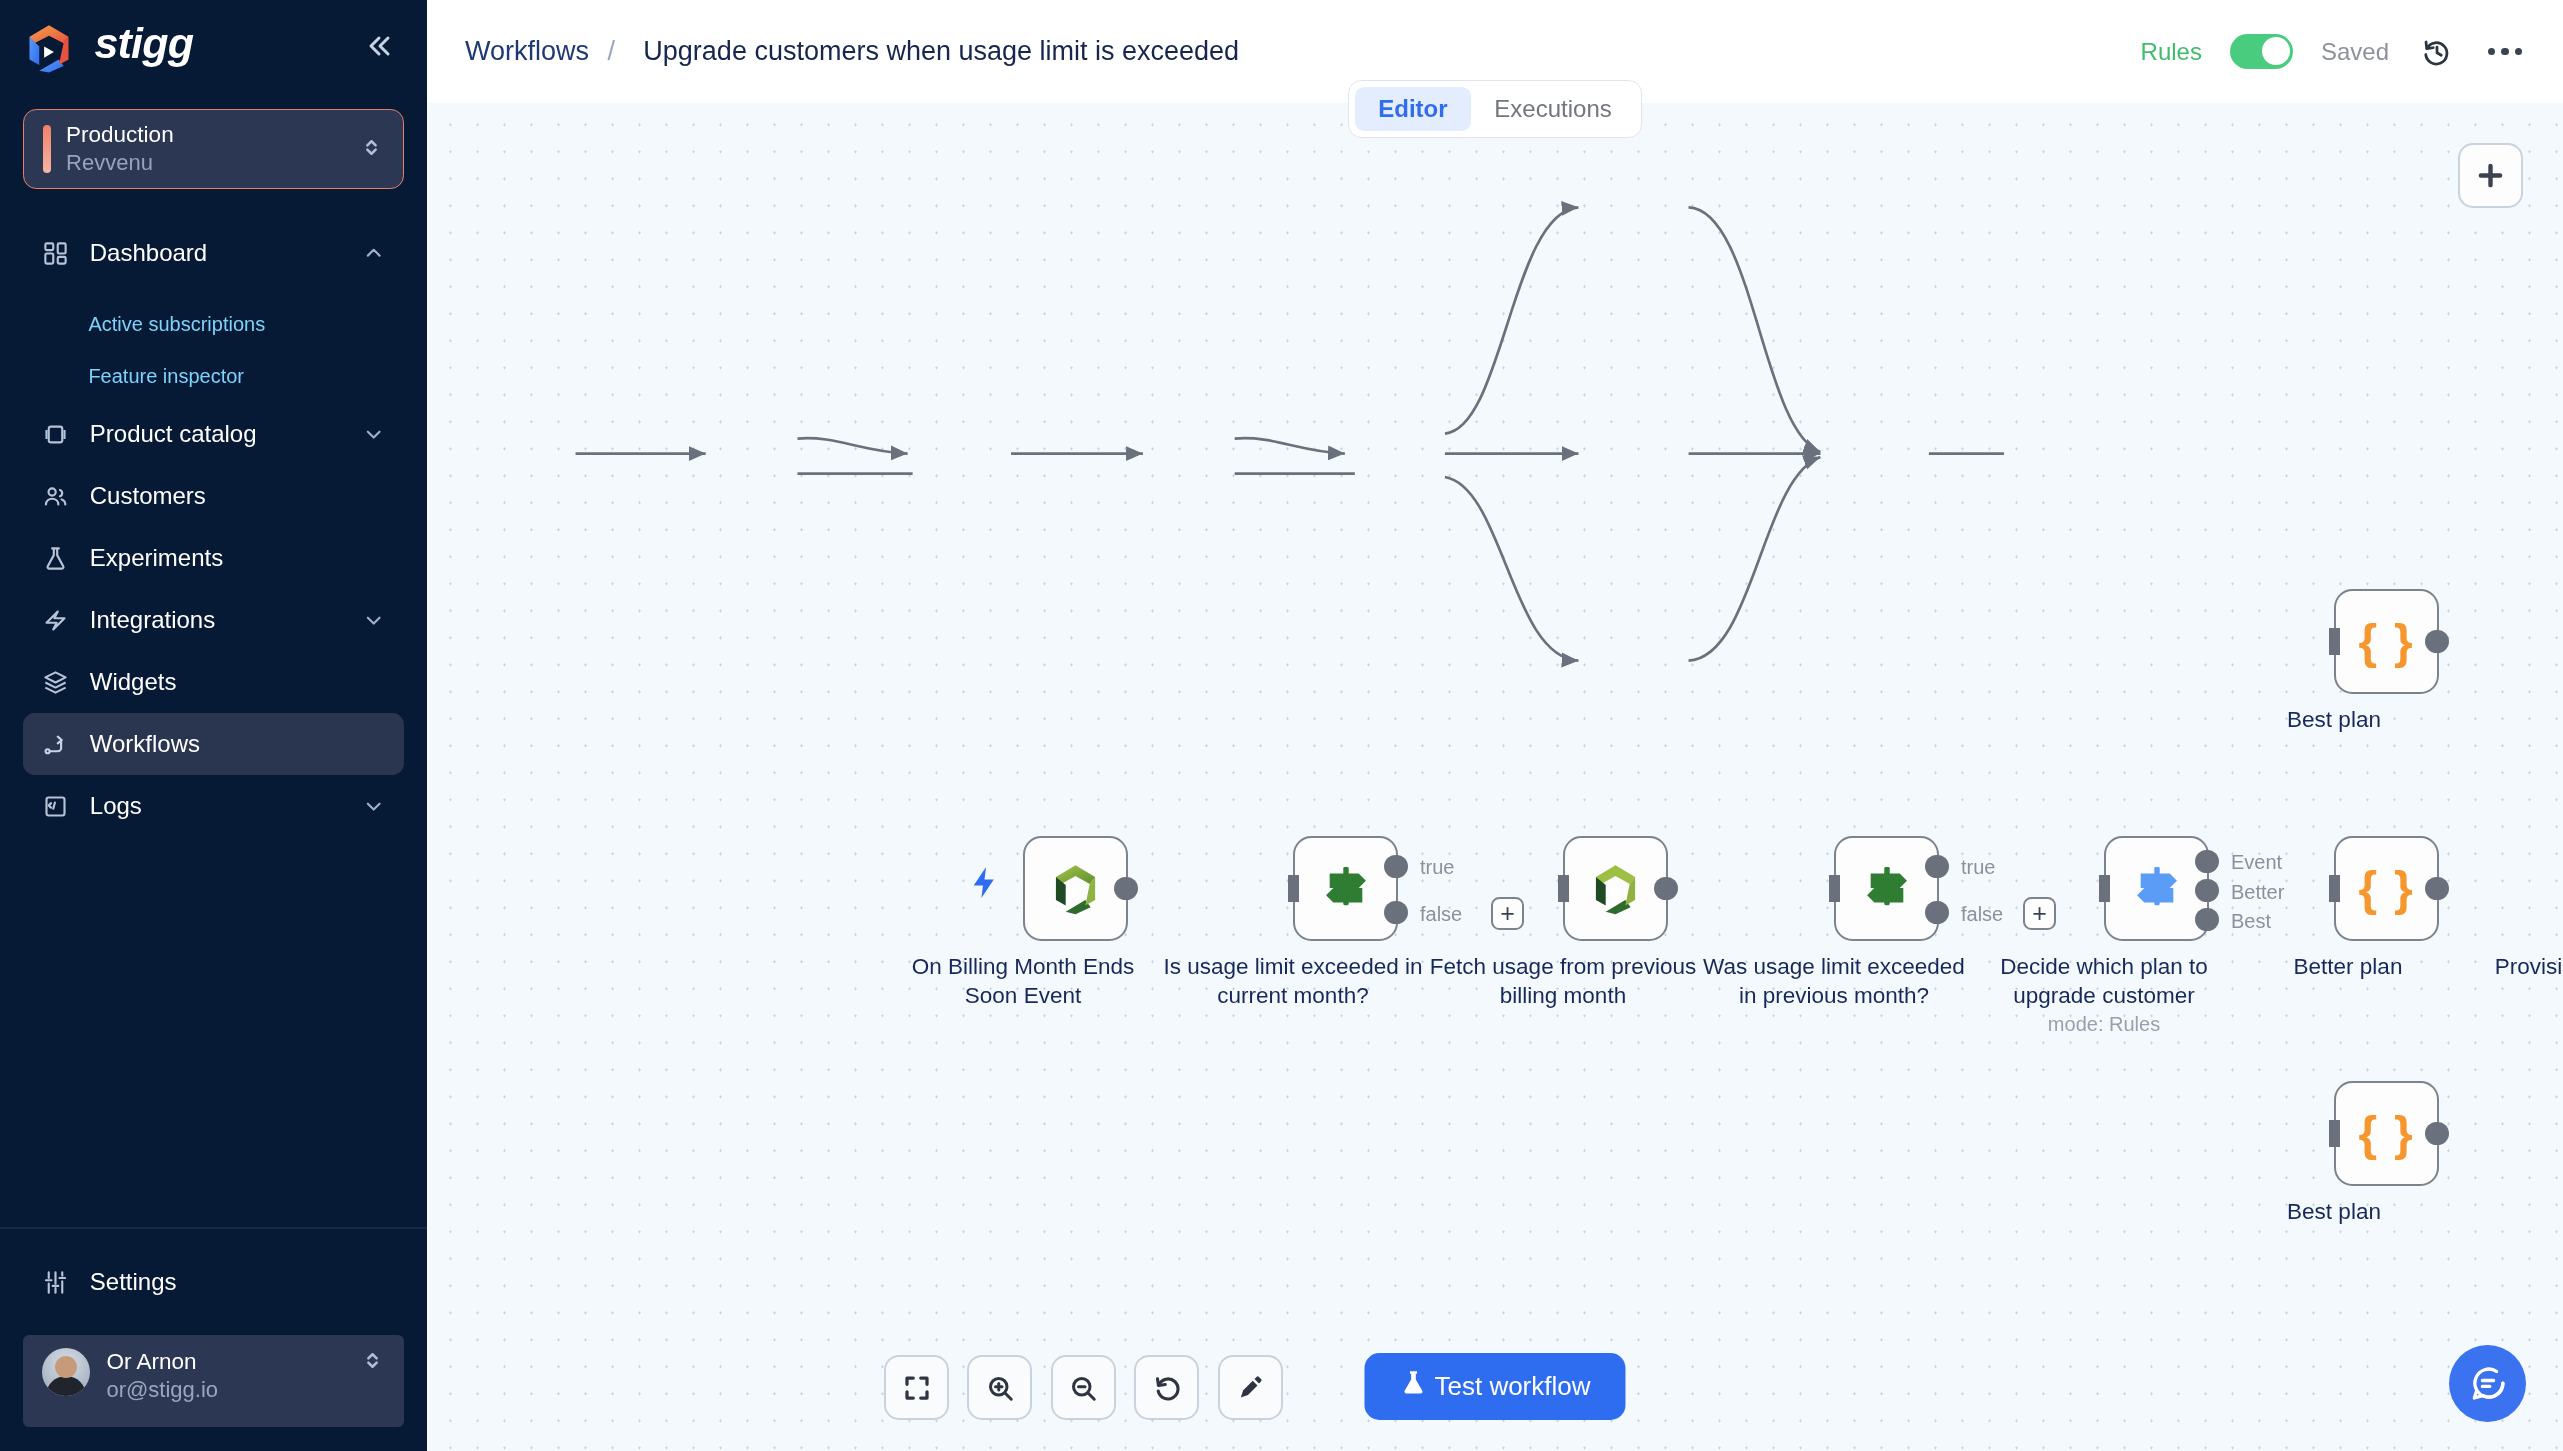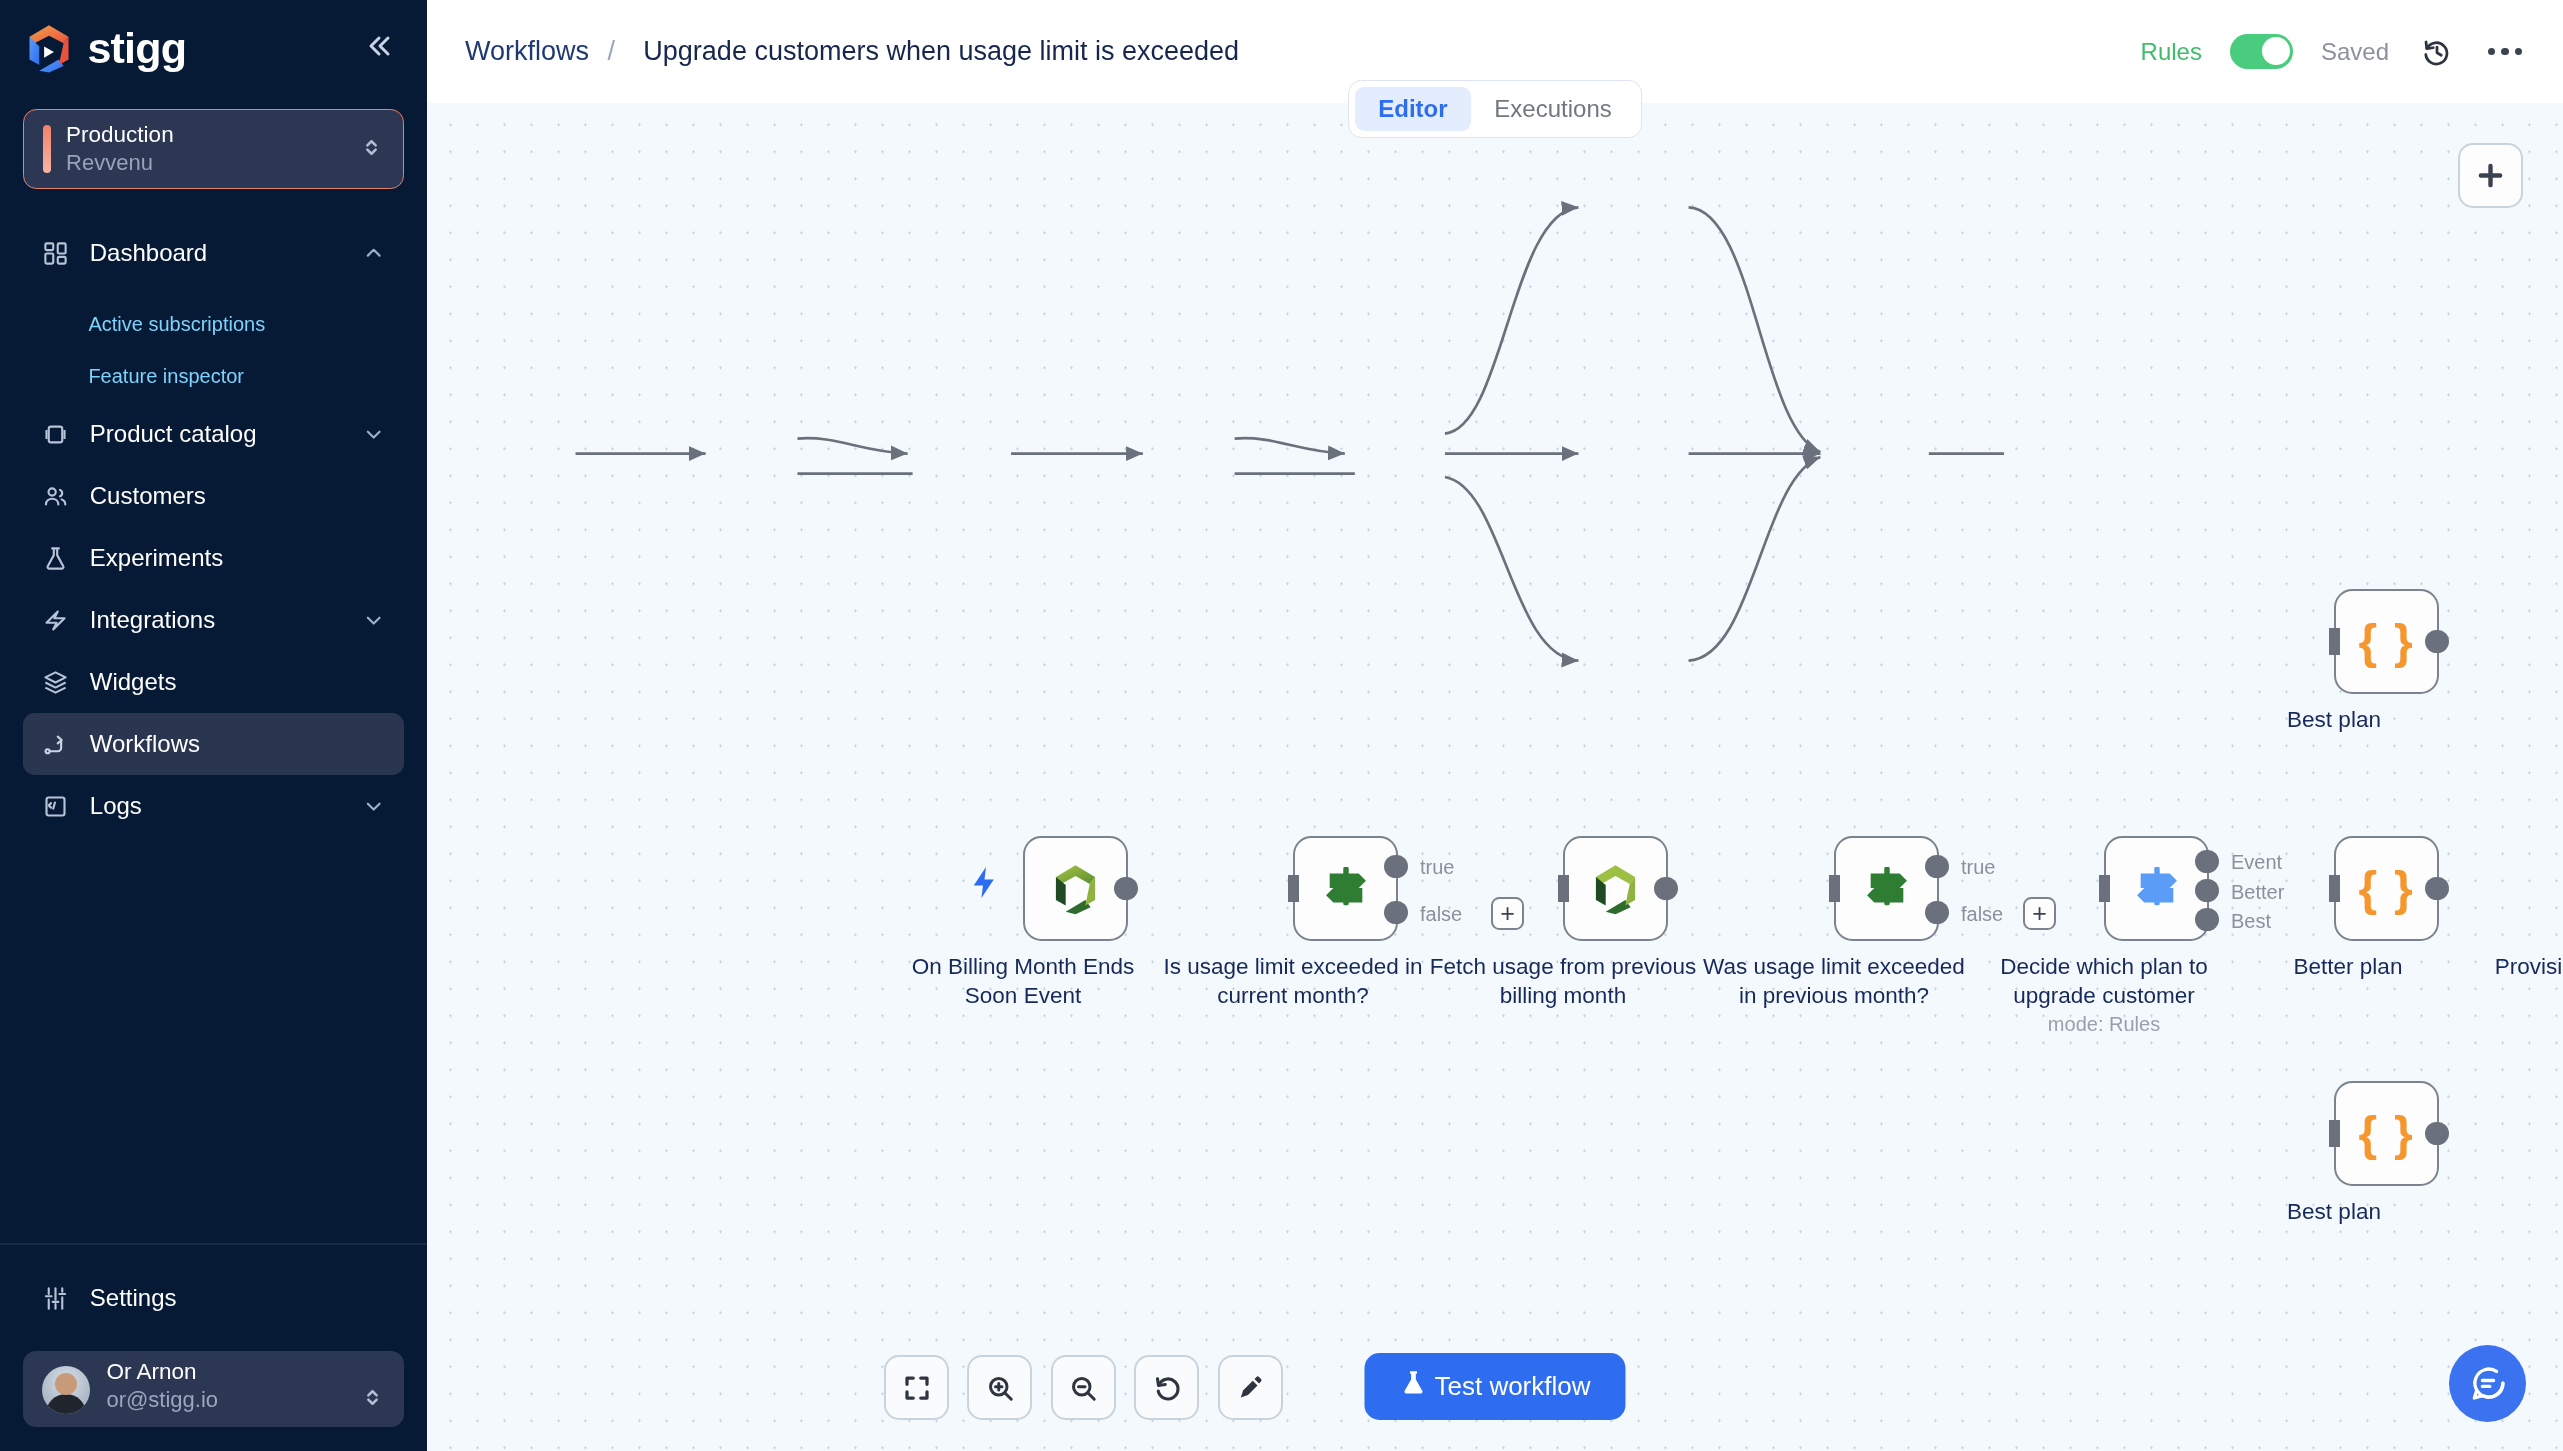--- a/index.html
+++ b/index.html
@@ -13,21 +13,21 @@
 
   
   .sidebar {
     width: 427px; height: 1452px;
     background: #071a35;
     display: flex; flex-direction: column;
     flex: 0 0 427px;
     position: relative;
   }
   .sb-top { padding: 22px 23.4px 0 23.4px; display: flex; align-items: center; justify-content: space-between; }
-  .brand { display: flex; align-items: center; gap: 12px; }
+  .brand { display: flex; align-items: flex-start; gap: 19px; font-style: italic; }
   .brand-mark { width: 52px; height: 52px; position: relative; }
   .brand-text { color: #ffffff; font-size: 43px; font-weight: bold; letter-spacing: -0.8px; line-height: 1; }
   .collapse-btn {
     color: #c8d3e4; font-size: 33px; line-height: 1; cursor: pointer;
     padding: 3.3px 8.3px; font-weight: bold; user-select: none;
   }
 
   .env-card {
     margin: 35px 23.4px 0 23.4px;
     background: #2b3753;
@@ -56,22 +56,22 @@
   .nav-item .chev { color: #9fb0c9; width: 23.4px; height: 23.4px; display:flex; align-items:center; justify-content:center;}
   .nav-sub {
     display: flex; align-items: flex-end;
     height: 52px; margin: 0 23.4px; padding-left: 65px;
     color: #7dd3fc; font-size: 20px; cursor: pointer; border-radius: 11.7px;
   }
 
   .sb-bottom { padding-bottom: 25px; }
   .sb-divider { height: 1.7px; background: #1a2a46; margin: 0 0 22px 0; }
   .user-card {
-    margin: 22px 23.4px 0 23.4px; background: #2b3753; border-radius: 13px;
-    padding: 13.3px 18.4px; display: flex; align-items: flex-end; gap: 16.7px; cursor: pointer; height: 76px;
+    margin: 22px 23.4px 0 23.4px; background: #2b3753; border-radius: 6px;
+    padding: 13.3px 18.4px; display: flex; align-items: flex-start; gap: 16.7px; cursor: pointer; height: 92px;
   }
   .avatar {
     width: 48px; height: 48px; border-radius: 50%; flex: 0 0 48px; overflow: hidden;
     background: radial-gradient(circle at 50% 32%, #d8dfe7 0%, #aab6c4 70%);
     position: relative;
   }
   .avatar::after{
     content:""; position:absolute; left:50%; top:58%; transform:translateX(-50%);
     width:40px; height:28px; border-radius:20px 20px 0 0; background:#20242c;
   }

